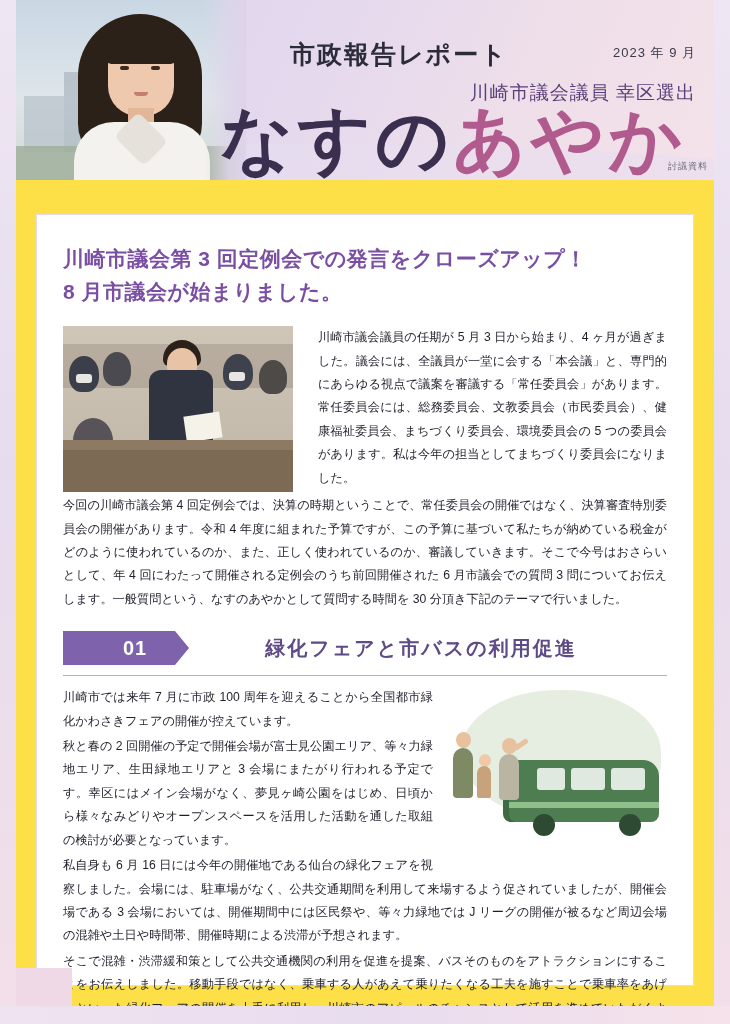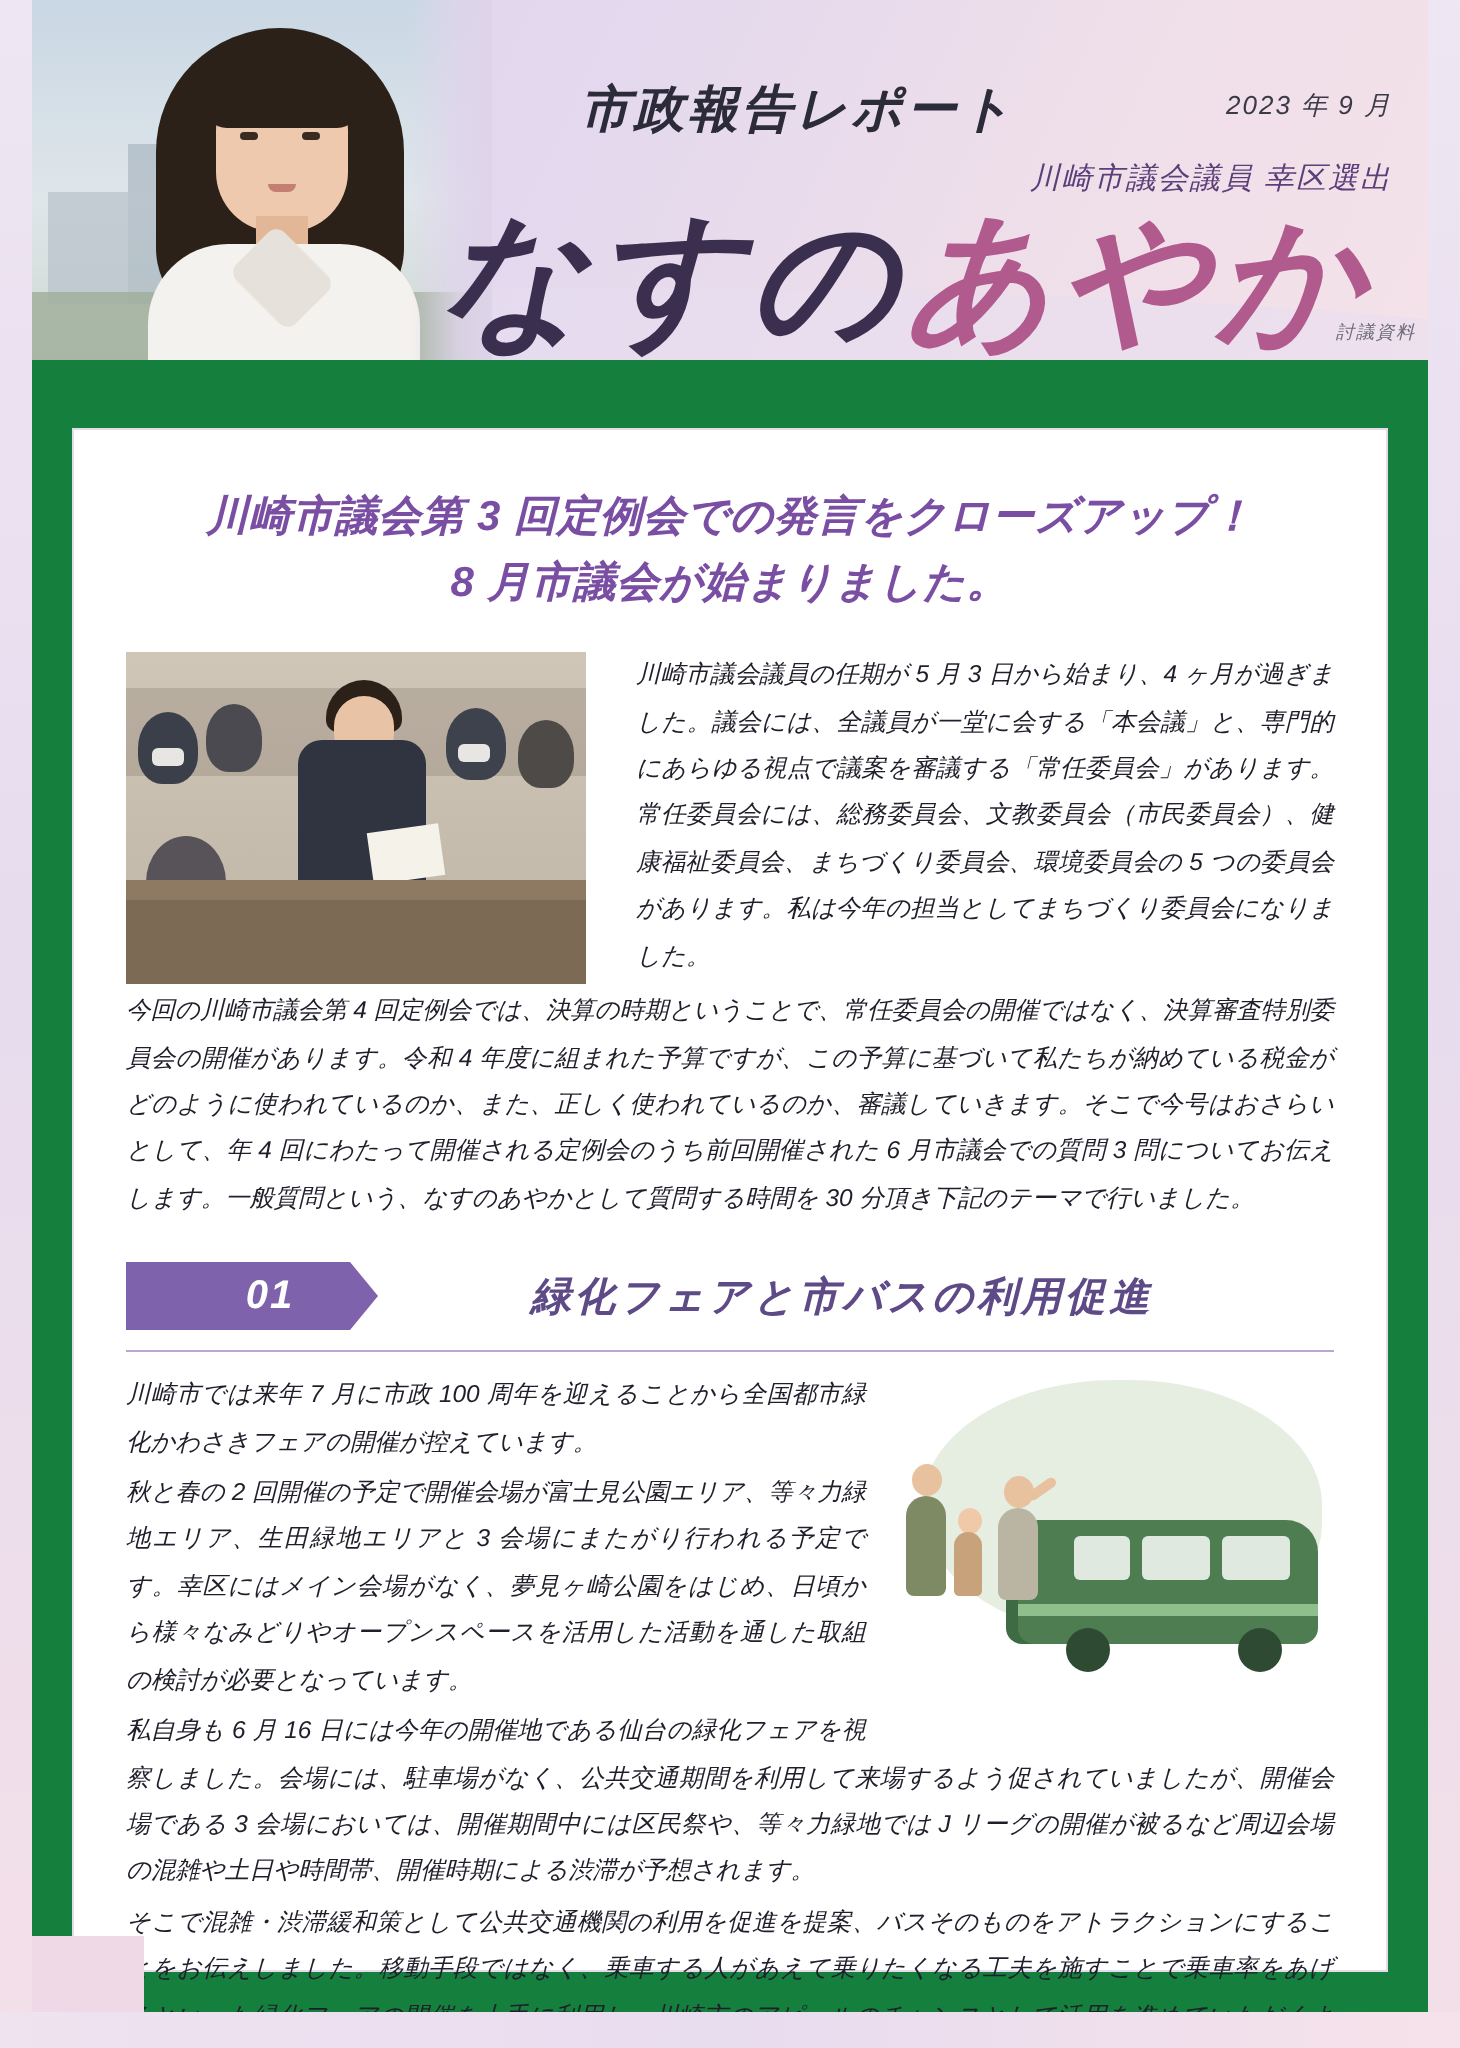--- a/index.html
+++ b/index.html
@@ -10,22 +10,21 @@
     font-family: "Liberation Sans", sans-serif;
     background: #ffffff;
     position: relative;
     overflow: hidden;
   }
 
   
   .page {
     position: absolute;
     inset: 0;
-    background: #15803d;
-    font-style: italic;
+    background: #fde047;
   }
   .edge-left {
     position: absolute;
     left: 0; top: 0; bottom: 0;
     width: 16px;
     background: linear-gradient(180deg, #efe6f3 0%, #e6dcee 45%, #f3dfe8 100%);
   }
   .edge-right {
     position: absolute;
     right: 0; top: 0; bottom: 0;
@@ -132,21 +131,21 @@
   .issue-date {
     position: absolute;
     right: 34px; top: 44px;
     font-size: 13px;
     color: #3a3a48;
     letter-spacing: 1px;
   }
   .affiliation {
     position: absolute;
     right: 34px; top: 80px;
-    font-size: 15px;
+    font-size: 19px;
     color: #5b3f7a;
     letter-spacing: 1px;
   }
   .name {
     position: absolute;
     left: 220px; top: 92px;
     font-size: 72px;
     font-weight: bold;
     letter-spacing: 4px;
     color: #3b2f50;
@@ -166,21 +165,20 @@
     position: absolute;
     left: 36px; top: 214px;
     width: 658px;
     height: 772px;
     background: #ffffff;
     border: 1px solid #e2dced;
     padding: 20px 26px 18px 26px;
   }
 
   .headline {
-    text-align: center;
     color: #7a4fa3;
     font-weight: bold;
     font-size: 21px;
     line-height: 1.55;
     letter-spacing: .5px;
     margin: 8px 0 18px 0;
   }
   .headline .l2 { display: block; }
 
   

